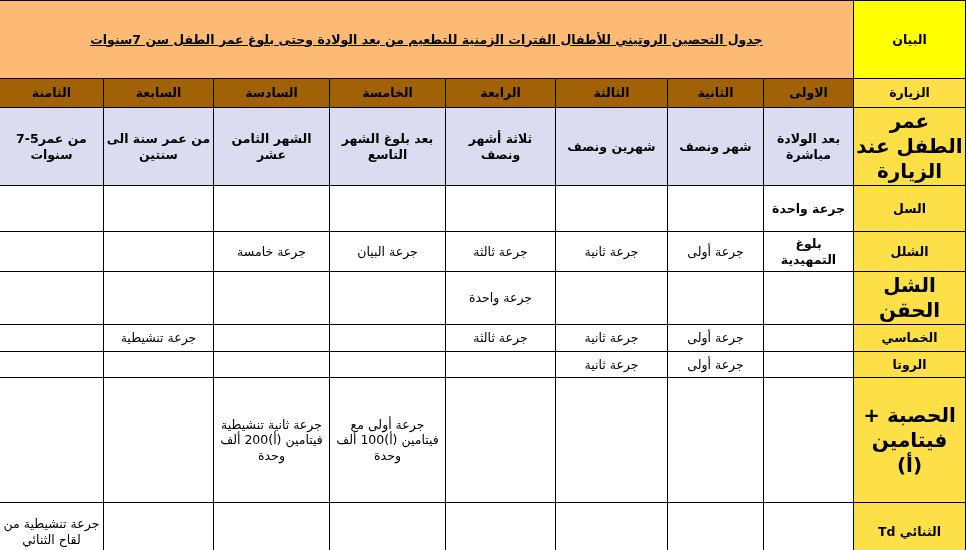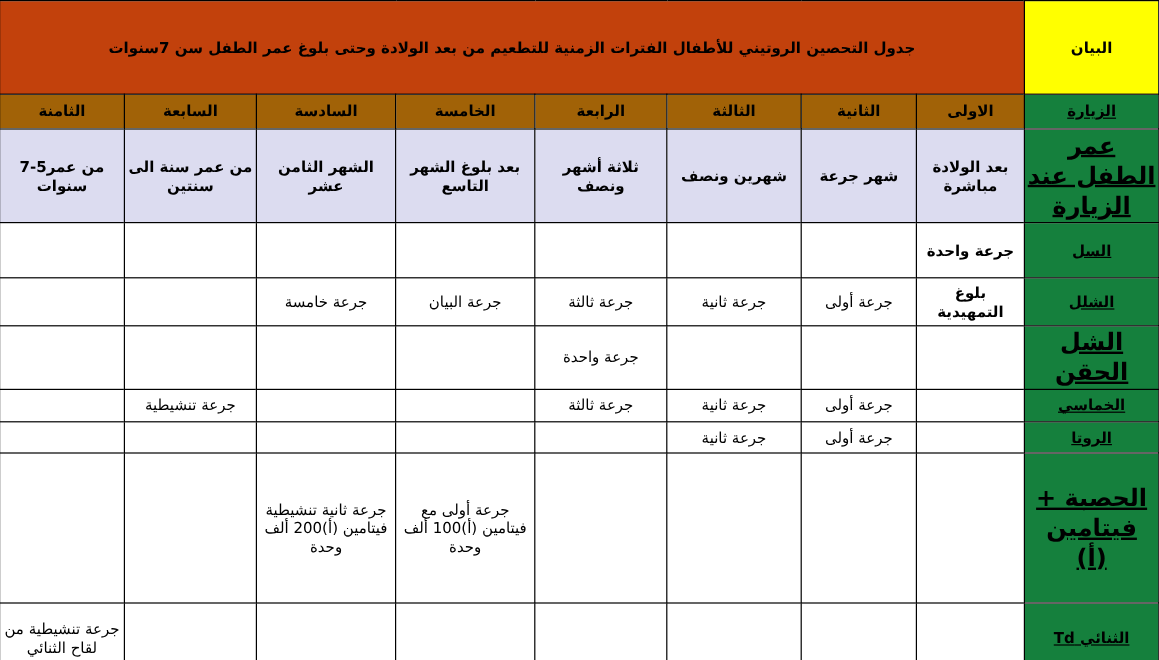--- a/index.html
+++ b/index.html
@@ -42,25 +42,26 @@
   col.c-v2 { width: 96px; }
   col.c-v3 { width: 112px; }
   col.c-v4 { width: 110px; }
   col.c-v5 { width: 116px; }
   col.c-v6 { width: 116px; }
   col.c-v7 { width: 110px; }
   col.c-v8 { width: 104px; }
 
   
   .title-cell {
-    background: #c2410c;
+    background: #fdba74;
     font-size: 21px;
     font-weight: bold;
     line-height: 1.45;
     padding: 6px 10px;
+    text-decoration: underline;
   }
   .bayan-cell {
     background: #ffff00;
     font-size: 19px;
     font-weight: bold;
     color: #0000ff;
     margin-left: 16px;
   }
   .visit-head {
     background: #a16207;
@@ -68,25 +69,24 @@
     font-weight: bold;
     height: 26px;
   }
   .age-head {
     background: #dcdcf0;
     font-size: 13.5px;
     font-weight: bold;
     line-height: 1.3;
   }
   .rowlabel {
-    background: #15803d;
+    background: #fde047;
     font-size: 16px;
     font-weight: bold;
     color: #0000ff;
-    text-decoration: underline;
   }
   .rowlabel.small {
     font-size: 20px;
   }
   .bold-cell { font-weight: bold; font-size: 12px; }
   .blank { background: #ffffff; }
   .mid { font-size: 12.5px; }
   .big-note { font-size: 13px; line-height: 1.55; }
 </style>
 </head>
@@ -120,21 +120,21 @@
         <td class="visit-head">الرابعة</td>
         <td class="visit-head">الخامسة</td>
         <td class="visit-head">السادسة</td>
         <td class="visit-head">السابعة</td>
         <td class="visit-head">الثامنة</td>
       </tr>
 
       <tr style="height:56px;">
         <td class="rowlabel small">عمر الطفل عند الزيارة</td>
         <td class="age-head">بعد الولادة مباشرة</td>
-        <td class="age-head">شهر جرعة</td>
+        <td class="age-head">شهر ونصف</td>
         <td class="age-head">شهرين ونصف</td>
         <td class="age-head">ثلاثة أشهر ونصف</td>
         <td class="age-head">بعد بلوغ الشهر التاسع</td>
         <td class="age-head">الشهر الثامن عشر</td>
         <td class="age-head">من عمر سنة الى سنتين</td>
         <td class="age-head">من عمر5-7 سنوات</td>
       </tr>
 
       <tr style="height:46px;">
         <td class="rowlabel">السل</td>

